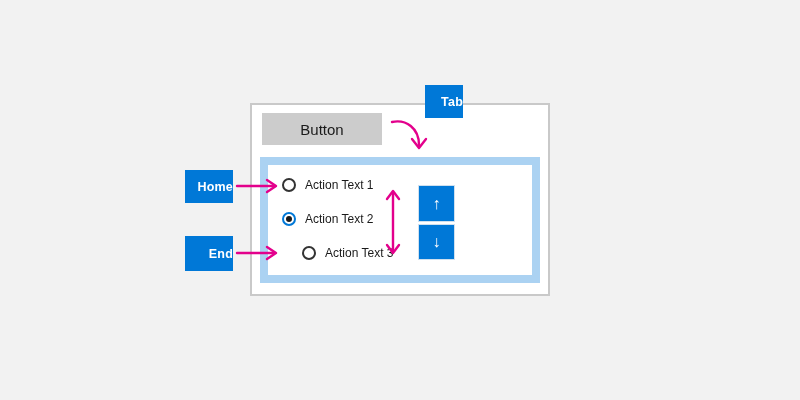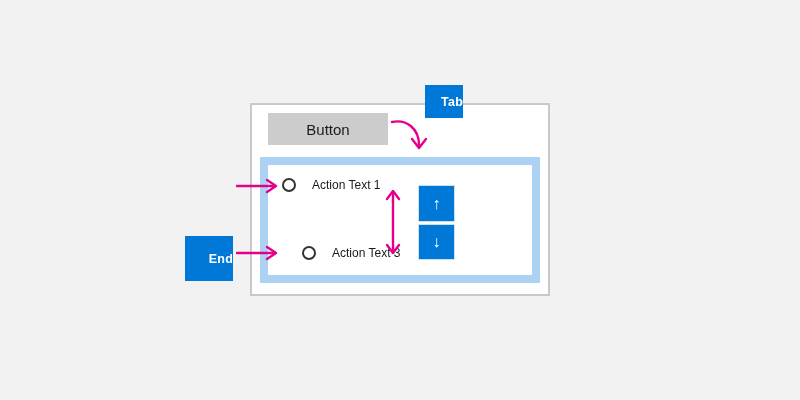--- a/index.html
+++ b/index.html
@@ -8,36 +8,36 @@
     --text-dark:#1a1a1a; --key-border:#cfe0ef;
   }
   *{margin:0;padding:0;box-sizing:border-box;}
   html,body{width:800px;height:400px;overflow:hidden;}
   body{background:var(--background);font-family:"Liberation Sans",sans-serif;}
   .stage{position:relative;width:800px;height:400px;}
 
   .panel{position:absolute;left:250px;top:103px;width:300px;height:193px;
     background:#ffffff;border:2px solid var(--panel-border);}
 
-  .demo-button{position:absolute;left:268px;top:113px;width:120px;height:32px;
+  .demo-button{position:absolute;left:262px;top:113px;width:120px;height:32px;
     background:var(--button-gray);color:var(--text-dark);font-size:15px;
     display:flex;align-items:center;justify-content:center;}
 
   .key-badge{position:absolute;background:var(--accent-blue);color:#ffffff;
     font-size:12.5px;font-weight:700;display:flex;align-items:center;
     justify-content:flex-end;letter-spacing:.2px;}
   .key-tab{left:425px;top:85px;width:38px;height:33px;}
   .key-home{left:185px;top:170px;width:48px;height:33px;}
-  .key-end{left:185px;top:236px;width:48px;height:45px;}
+  .key-end{left:185px;top:236px;width:48px;height:35px;}
 
   .focus-panel{position:absolute;left:260px;top:157px;width:280px;height:126px;
     background:#ffffff;border:8px solid var(--light-blue);}
 
   .radio-row{position:absolute;left:282px;height:20px;display:flex;
-    align-items:center;gap:16px;}
+    align-items:center;gap:9px;}
   .radio-row.r0{top:175px;} .radio-row.r1{top:209px;} .radio-row.r2{top:243px;margin-left:20px;}
   .radio{width:14px;height:14px;border-radius:50%;border:2.5px solid #333333;
     background:#ffffff;position:relative;flex:0 0 auto;}
   .radio.selected{border-color:var(--accent-blue);}
   .radio.selected::after{content:"";position:absolute;left:50%;top:50%;
     width:6px;height:6px;margin:-3px 0 0 -3px;border-radius:50%;
     background:var(--text-dark);}
   .radio-label{font-size:12px;color:var(--text-dark);white-space:nowrap;}
 
   .arrow-key{position:absolute;left:418px;width:37px;background:var(--accent-blue);
@@ -60,34 +60,41 @@
   <div class="demo-button">
     <span>Button</span>
   </div>
 
   <div class="focus-panel"></div>
 
   <div class="radio-row r0">
     <span class="radio"></span>
     <span class="radio-label">Action Text 1</span>
   </div>
+  <div class="radio-row r1">
+    <span class="radio selected"></span>
+    <span class="radio-label">Action Text 2</span>
+  </div>
   <div class="radio-row r2">
     <span class="radio"></span>
     <span class="radio-label">Action Text 3</span>
   </div>
 
   <div class="arrow-key up">
     <span>↑</span>
   </div>
   <div class="arrow-key down">
     <span>↓</span>
   </div>
 
   <div class="key-badge key-tab">
     <span>Tab</span>
+  </div>
+  <div class="key-badge key-home">
+    <span>Home</span>
   </div>
   <div class="key-badge key-end">
     <span>End</span>
   </div>
 
   <svg class="overlay" width="800" height="400" viewBox="0 0 800 400">
 
     <g>
       <path class="mg" d="M392,122 C406,119 419,128 419,145"></path>
       <polyline class="mg" points="412,139 419,148 426,139"></polyline>

